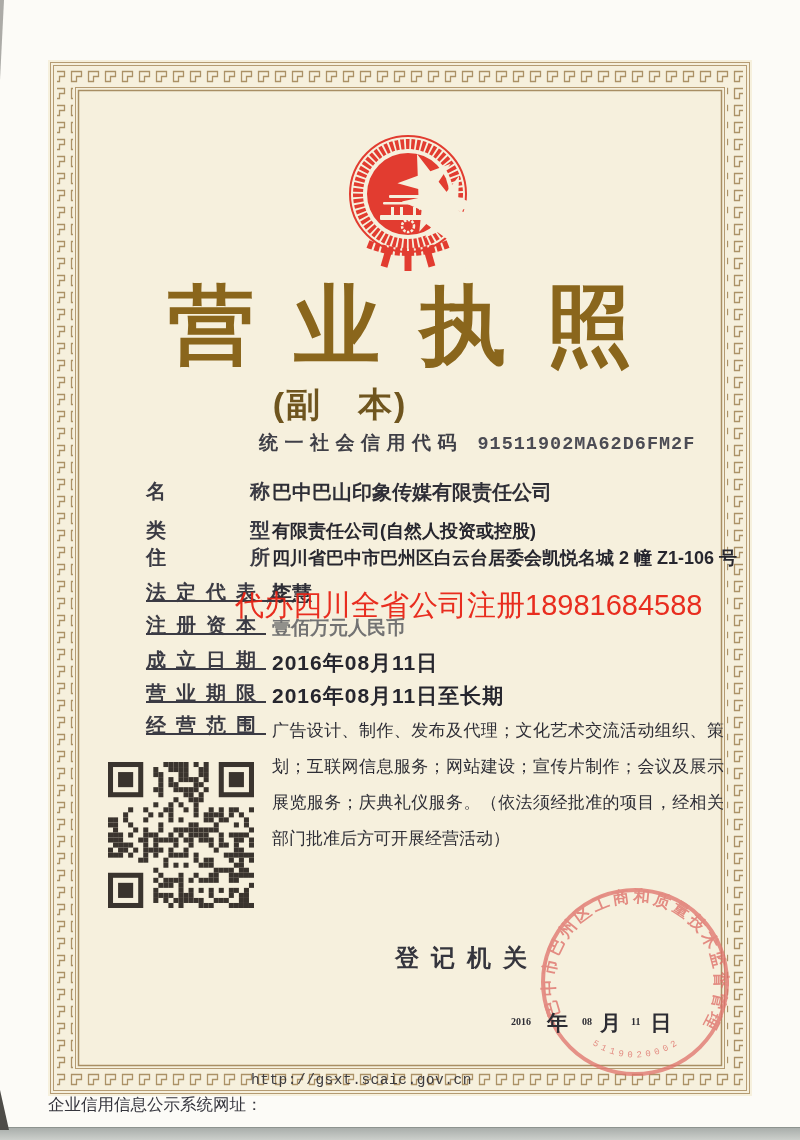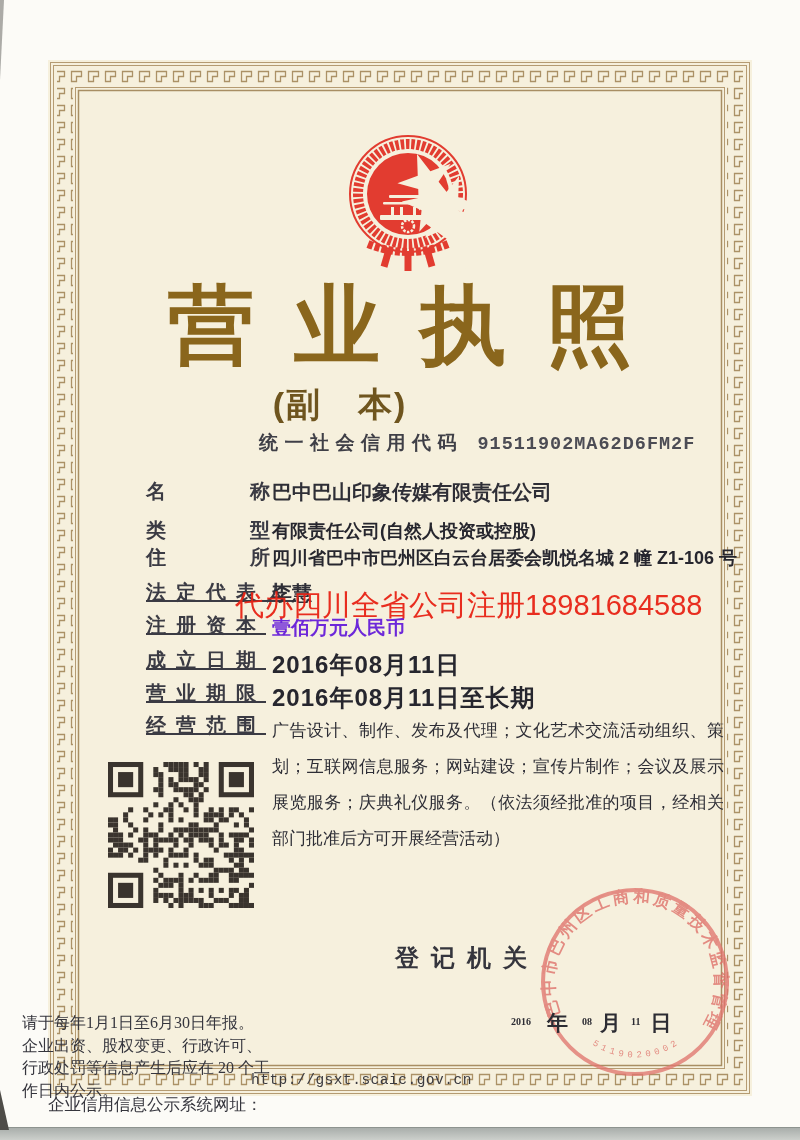--- a/index.html
+++ b/index.html
@@ -28,22 +28,22 @@
   .row{position:absolute;left:138px;white-space:nowrap;}
   .lab{display:inline-block;font-size:20px;font-weight:600;color:#3b3b44;}
   .lab2{letter-spacing:84px;}
   .lab45{letter-spacing:10px;text-decoration:underline;}
   .val{position:absolute;left:126px;top:1px;white-space:nowrap;}
   .r1{top:478px}.r2{top:517px}.r3{top:544px}.r4{top:579px}
   .r5{top:612px}.r6{top:647px}.r7{top:680px}.r8{top:712px}
   .v-name{font-family:"Liberation Serif",serif;font-size:20px;font-weight:600;color:#2e2e36;}
   .v-type,.v-addr{font-size:18px;font-weight:700;color:#26262e;top:2px;}
   .v-legal{font-family:"Liberation Serif",serif;font-size:20px;font-weight:600;color:#2e2e36;}
-  .v-cap{font-family:Liberation Mono, monospace;font-size:19px;font-weight:700;color:#6d28d9;top:3px;}
-  .v-date{font-size:24px;font-weight:700;color:#26262e;letter-spacing:1px;top:2px;}
+  .v-cap{font-family:Liberation Mono, monospace;font-size:19px;font-weight:700;color:#737373;top:3px;}
+  .v-date{font-size:21px;font-weight:700;color:#26262e;letter-spacing:1px;top:2px;}
   .v-scope{font-family:"Liberation Serif",serif;font-size:17px;font-weight:500;color:#2e2e36;
            width:452px;white-space:normal;line-height:36px;text-align:justify;top:1px;}
 
   .watermark{position:absolute;left:227px;top:586px;font-size:29px;font-weight:500;
              color:#e82315;letter-spacing:0;z-index:5;white-space:nowrap;opacity:.95;}
 
   .qr{position:absolute;left:100px;top:762px;width:146px;height:146px;}
 
   .registrar{position:absolute;left:387px;top:942px;font-size:24px;font-weight:600;
              color:#35353d;letter-spacing:12px;white-space:nowrap;text-align:right;}
@@ -484,26 +484,20 @@
         <text font-size="9" letter-spacing="4" fill="#de6e67" font-family="Liberation Mono, monospace">
           <textPath href="#serialArc" startOffset="4">5119020002276</textPath>
         </text>
       </g>
     </svg>
 
     <div class="issue-date">
       <span class="dnum g16">2016</span><span class="dunit g14">年</span><span class="dnum g8">08</span><span class="dunit g10">月</span><span class="dnum g10">11</span><span class="dunit">日</span>
     </div>
 
-    <div class="notice">
-      <div>请于每年1月1日至6月30日年报。</div>
-      <div>企业出资、股权变更、行政许可、</div>
-      <div>行政处罚等信息产生后应在 20 个工</div>
-      <div>作日内公示。</div>
-    </div>
     <div class="site-label">企业信用信息公示系统网址：</div>
     <div class="site-url">http://gsxt.scaic.gov.cn</div>
 
   </div>
 
   <div class="scan-bottom"></div>
   <div class="scan-corner-bl"></div>
   <div class="scan-corner-tl"></div>
 </div>
 

